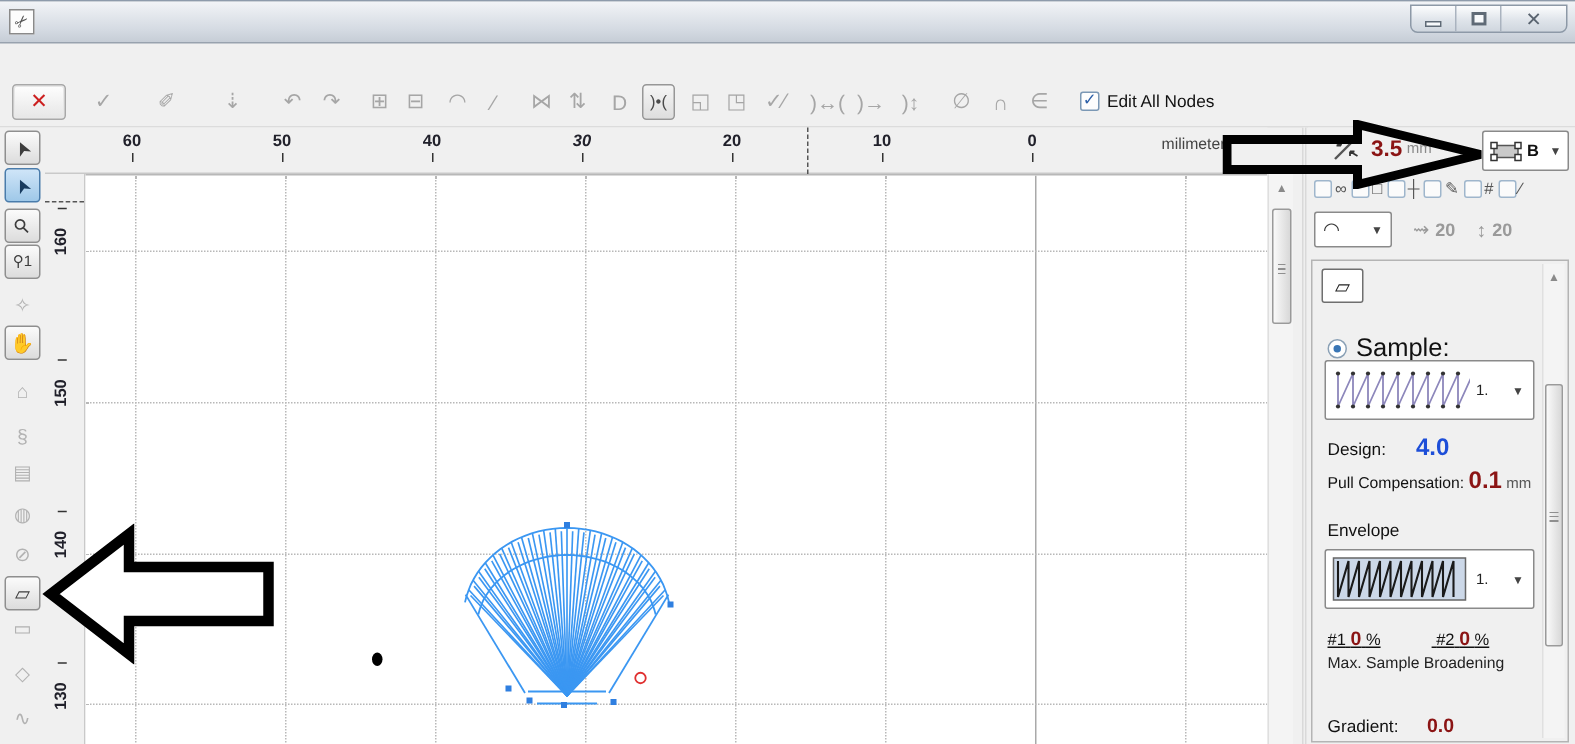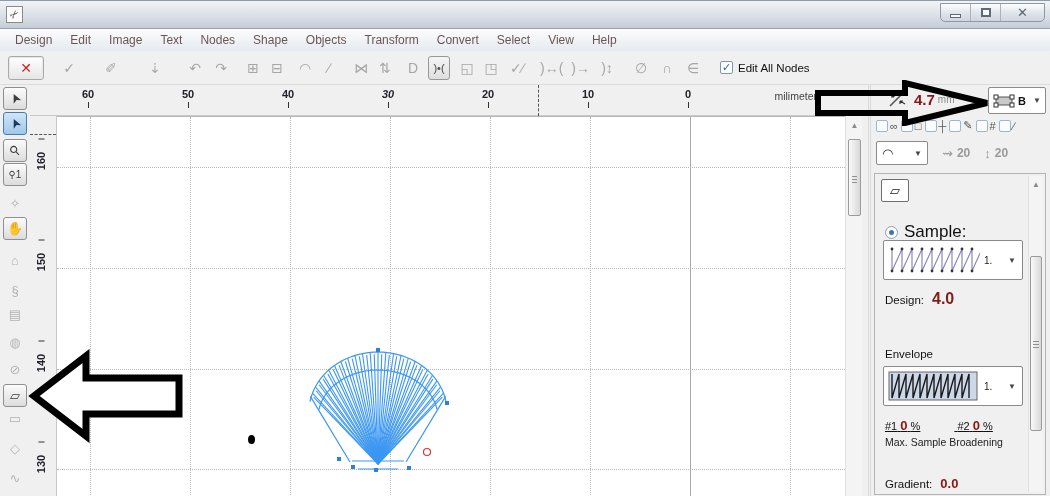--- a/index.html
+++ b/index.html
@@ -114,31 +114,31 @@
 
   #sample-row{position:absolute;left:10px;top:48px;display:flex;align-items:center;}
   .radio{width:13px;height:13px;border-radius:50%;border:1px solid #8aa0b5;background:#fff;position:relative;}
   .radio.on::after{content:"";position:absolute;left:3px;top:3px;width:5px;height:5px;border-radius:50%;background:#3a76b5;}
   #sample-row label{font-size:17px;color:#111;margin-left:6px;}
   .pattern-select{position:absolute;left:8px;width:140px;height:40px;background:#fff;border:1px solid #8a8a8a;border-radius:2px;
     display:flex;align-items:center;padding:0 4px;}
   .pattern-select .idx{font-size:10px;color:#222;margin-left:4px;}
   .pattern-select .dd{font-size:8px;color:#444;margin-left:auto;margin-right:2px;}
   #density-row{position:absolute;left:10px;top:116px;font-size:11.5px;color:#111;}
-  #density-row b{font-size:16px;color:#7f1d1d;margin-left:8px;}
+  #density-row b{font-size:16px;color:#1d4ed8;margin-left:20px;}
   #pullcomp-row{position:absolute;left:10px;top:138px;font-size:10.5px;color:#111;}
   #pullcomp-row b{font-size:16px;color:#8b1414;margin-left:3px;}
   #pullcomp-row .u{font-size:10px;color:#555;}
   #envelope-label{position:absolute;left:10px;top:174px;font-size:11.5px;color:#111;}
   #broaden-row{position:absolute;left:10px;top:244px;font-size:11px;color:#111;text-decoration:underline;}
   #broaden-row b{font-size:13px;color:#8b1414;}
   #broaden-row .sep{display:inline-block;width:34px;}
   #broaden-caption{position:absolute;left:10px;top:262px;font-size:10.5px;color:#222;}
   #gradient-row{position:absolute;left:10px;top:302px;font-size:11.5px;color:#111;}
-  #gradient-row b{font-size:13px;color:#8b1414;margin-left:8px;}
+  #gradient-row b{font-size:13px;color:#8b1414;margin-left:19px;}
 
   
   .anno{position:absolute;z-index:60;pointer-events:none;}
 </style>
 </head>
 <body>
 
 <div id="app">
 
   <div id="titlebar">
@@ -151,34 +151,20 @@
         </div>
       <div class="wc">
           <span class="wc-restorebox"></span>
         </div>
       <div class="wc">
           <span class="wc-x">✕</span>
         </div>
     </div>
   </div>
 
-  <div id="menubar">
-      <span class="menu-item">Design</span>
-      <span class="menu-item">Edit</span>
-      <span class="menu-item">Image</span>
-      <span class="menu-item">Text</span>
-      <span class="menu-item">Nodes</span>
-      <span class="menu-item">Shape</span>
-      <span class="menu-item">Objects</span>
-      <span class="menu-item">Transform</span>
-      <span class="menu-item">Convert</span>
-      <span class="menu-item">Select</span>
-      <span class="menu-item">View</span>
-      <span class="menu-item">Help</span>
-    </div>
 
   <div id="toolbar">
     <span id="tb-buttons" style="display:flex;align-items:center;">
         <span class="tb red" style="margin-left: 0px;">✕</span>
         <span class="tb dis" style="margin-left: 14px;">✓</span>
         <span class="tb dis" style="margin-left: 20px;">✐</span>
         <span class="tb dis" style="margin-left: 22px;">⇣</span>
         <span class="tb dis" style="margin-left: 18px;">↶</span>
         <span class="tb dis" style="margin-left: 4px;">↷</span>
         <span class="tb dis" style="margin-left: 10px;">⊞</span>
@@ -361,21 +347,21 @@
   <div id="splitter"></div>
 
   <div id="right-panel">
 
     <div id="stitch-len-row">
       <svg width="22" height="22" viewBox="0 0 22 22">
         <line x1="4" y1="18" x2="18" y2="4" stroke="#555" stroke-width="1.6"></line>
         <path d="M3 6 L8 9 M8 9 L5 9 M8 9 L8 6" stroke="#333" stroke-width="1.2" fill="none"></path>
         <path d="M19 16 L14 13 M14 13 L17 13 M14 13 L14 16" stroke="#333" stroke-width="1.2" fill="none"></path>
       </svg>
-      <span id="stitch-len-value">4.7</span>
+      <span id="stitch-len-value">3.5</span>
       <span id="stitch-len-unit">mm</span>
     </div>
 
     <div id="mode-button">
       <svg width="22" height="14" viewBox="0 0 22 14">
         <rect x="3" y="3" width="16" height="8" fill="#c9c9c9" stroke="#555" stroke-width="1"></rect>
         <rect x="1" y="1" width="4" height="4" fill="#fff" stroke="#333"></rect>
           <rect x="17" y="1" width="4" height="4" fill="#fff" stroke="#333"></rect>
         <rect x="1" y="9" width="4" height="4" fill="#fff" stroke="#333"></rect>
           <rect x="17" y="9" width="4" height="4" fill="#fff" stroke="#333"></rect>
@@ -458,20 +444,24 @@
               <circle cx="84" cy="27" r="1.4" fill="#333"></circle>
             </g>
         </svg>
         <span class="idx">1.</span>
         <span class="dd">▼</span>
       </div>
 
       <div id="density-row">
         <span>Design:</span><b>4.0</b>
       </div>
+      <div id="pullcomp-row">
+        <span>Pull Compensation:</span><b>0.1</b>
+        <span class="u">mm</span>
+      </div>
 
       <div id="envelope-label">Envelope</div>
       <div class="pattern-select" style="top:192px;">
         <svg width="92" height="32" viewBox="0 0 92 32">
           <rect x="1" y="2" width="88" height="28" fill="#ccd8e8" stroke="#666" stroke-width="1"></rect>
           <g id="env-zigzag">
               <path d="M4 28 L4 4 L4 28 L11 4 L11 28 L18 4 L18 28 L25 4 L25 28 L32 4 L32 28 L39 4 L39 28 L46 4 L46 28 L53 4 L53 28 L60 4 L60 28 L67 4 L67 28 L74 4 L74 28 L81 4 L81 28" fill="none" stroke="#1a1a1a" stroke-width="1.4"></path>
             </g>
         </svg>
         <span class="idx">1.</span>

